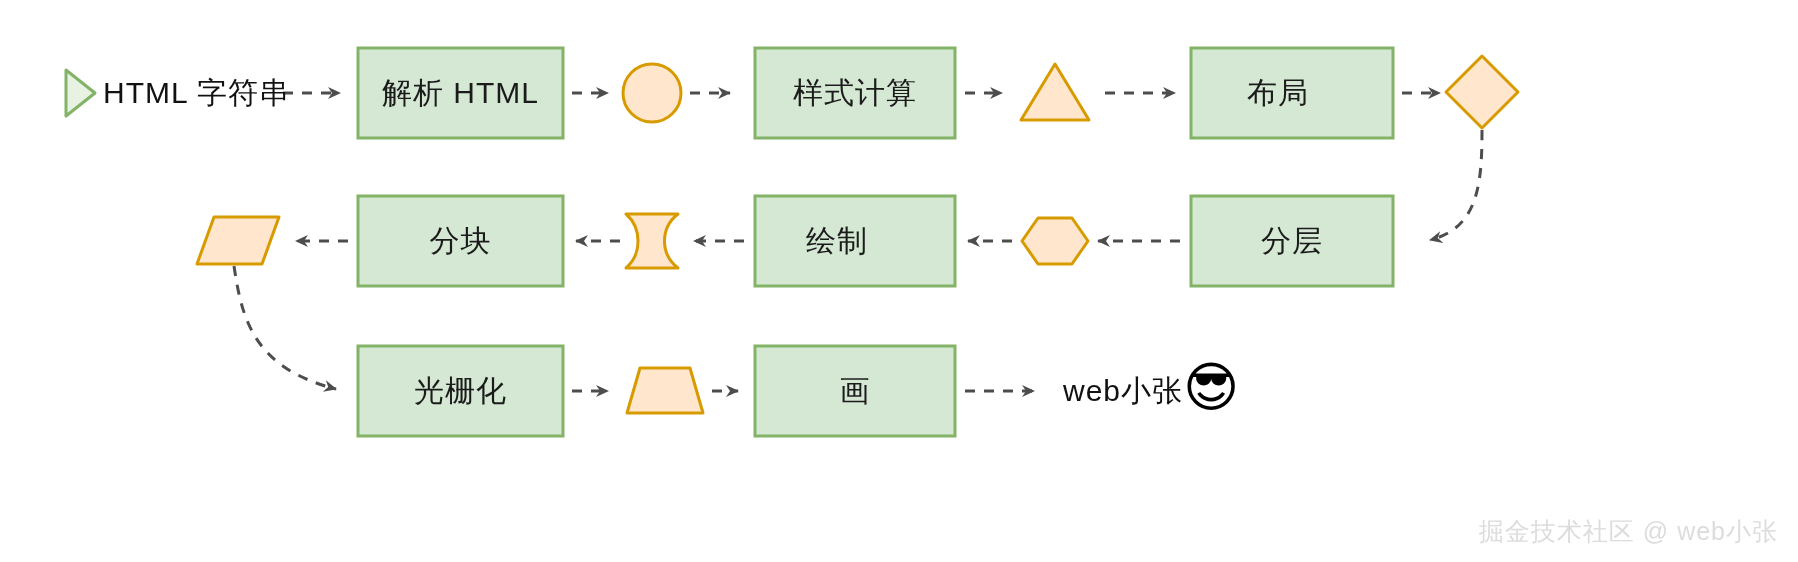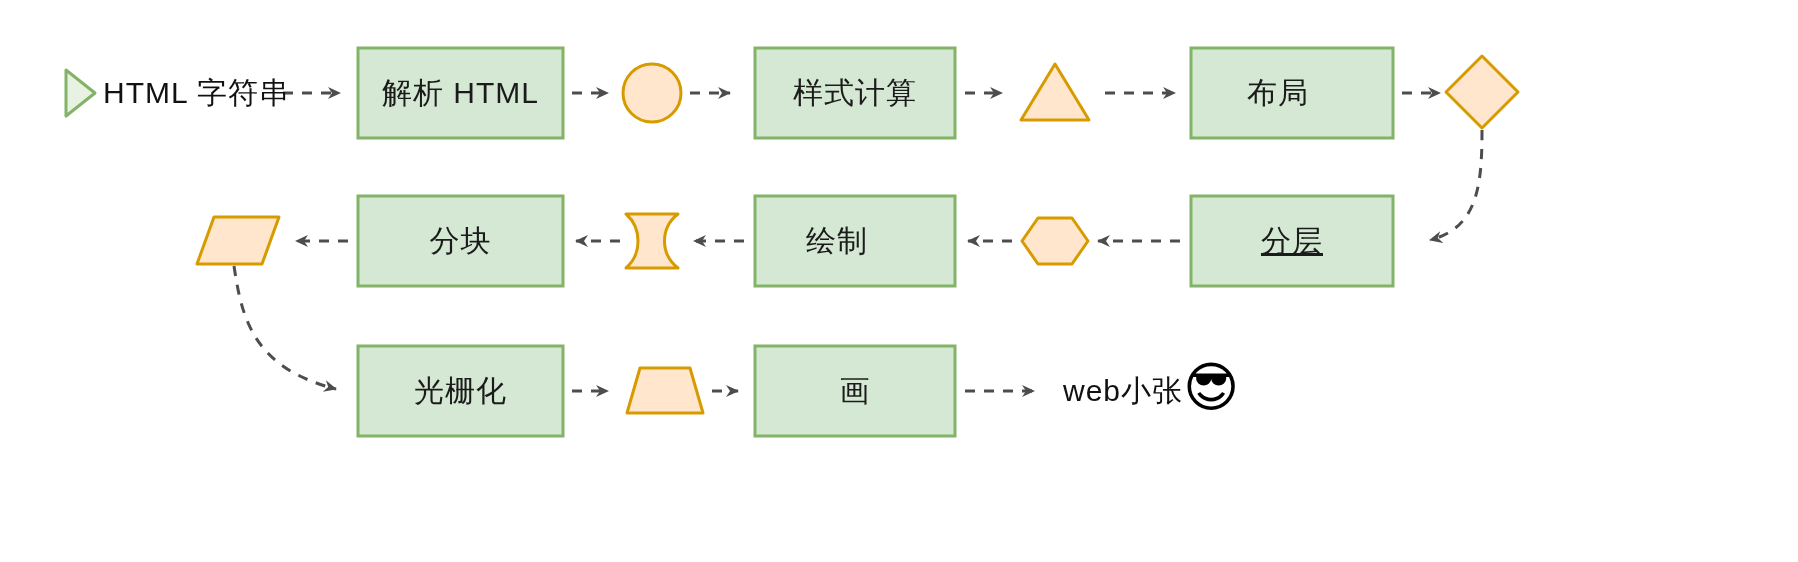--- a/index.html
+++ b/index.html
@@ -127,28 +127,29 @@
   </svg>
 
   <div class="plain-text" style="left:103px;top:68px;height:50px;">HTML  字符串</div>
 
   <div class="node-label" style="left:358px;top:48px;width:205px;height:90px;">解析 HTML</div>
 
   <div class="node-label" style="left:755px;top:48px;width:200px;height:90px;">样式计算</div>
 
   <div class="node-label" style="left:1191px;top:48px;width:174px;height:90px;">布局</div>
 
-  <div class="node-label" style="left:1191px;top:196px;width:202px;height:90px;text-decoration:underline;">分层</div>
+  <div class="node-label" style="left:1191px;top:196px;width:202px;height:90px;">分层</div>
 
   <div class="node-label" style="left:755px;top:196px;width:164px;height:90px;">绘制</div>
 
   <div class="node-label" style="left:358px;top:196px;width:205px;height:90px;">分块</div>
 
   <div class="node-label" style="left:358px;top:346px;width:205px;height:90px;">光栅化</div>
 
   <div class="node-label" style="left:755px;top:346px;width:200px;height:90px;">画</div>
 
   <div class="plain-text" style="left:1063px;top:366px;height:50px;">web小张</div>
 
   <div class="emoji" style="left:1183px;top:360px;">😎</div>
 
+  <div class="watermark">掘金技术社区 @ web小张</div>
 
 </div>
 
 </body></html>

